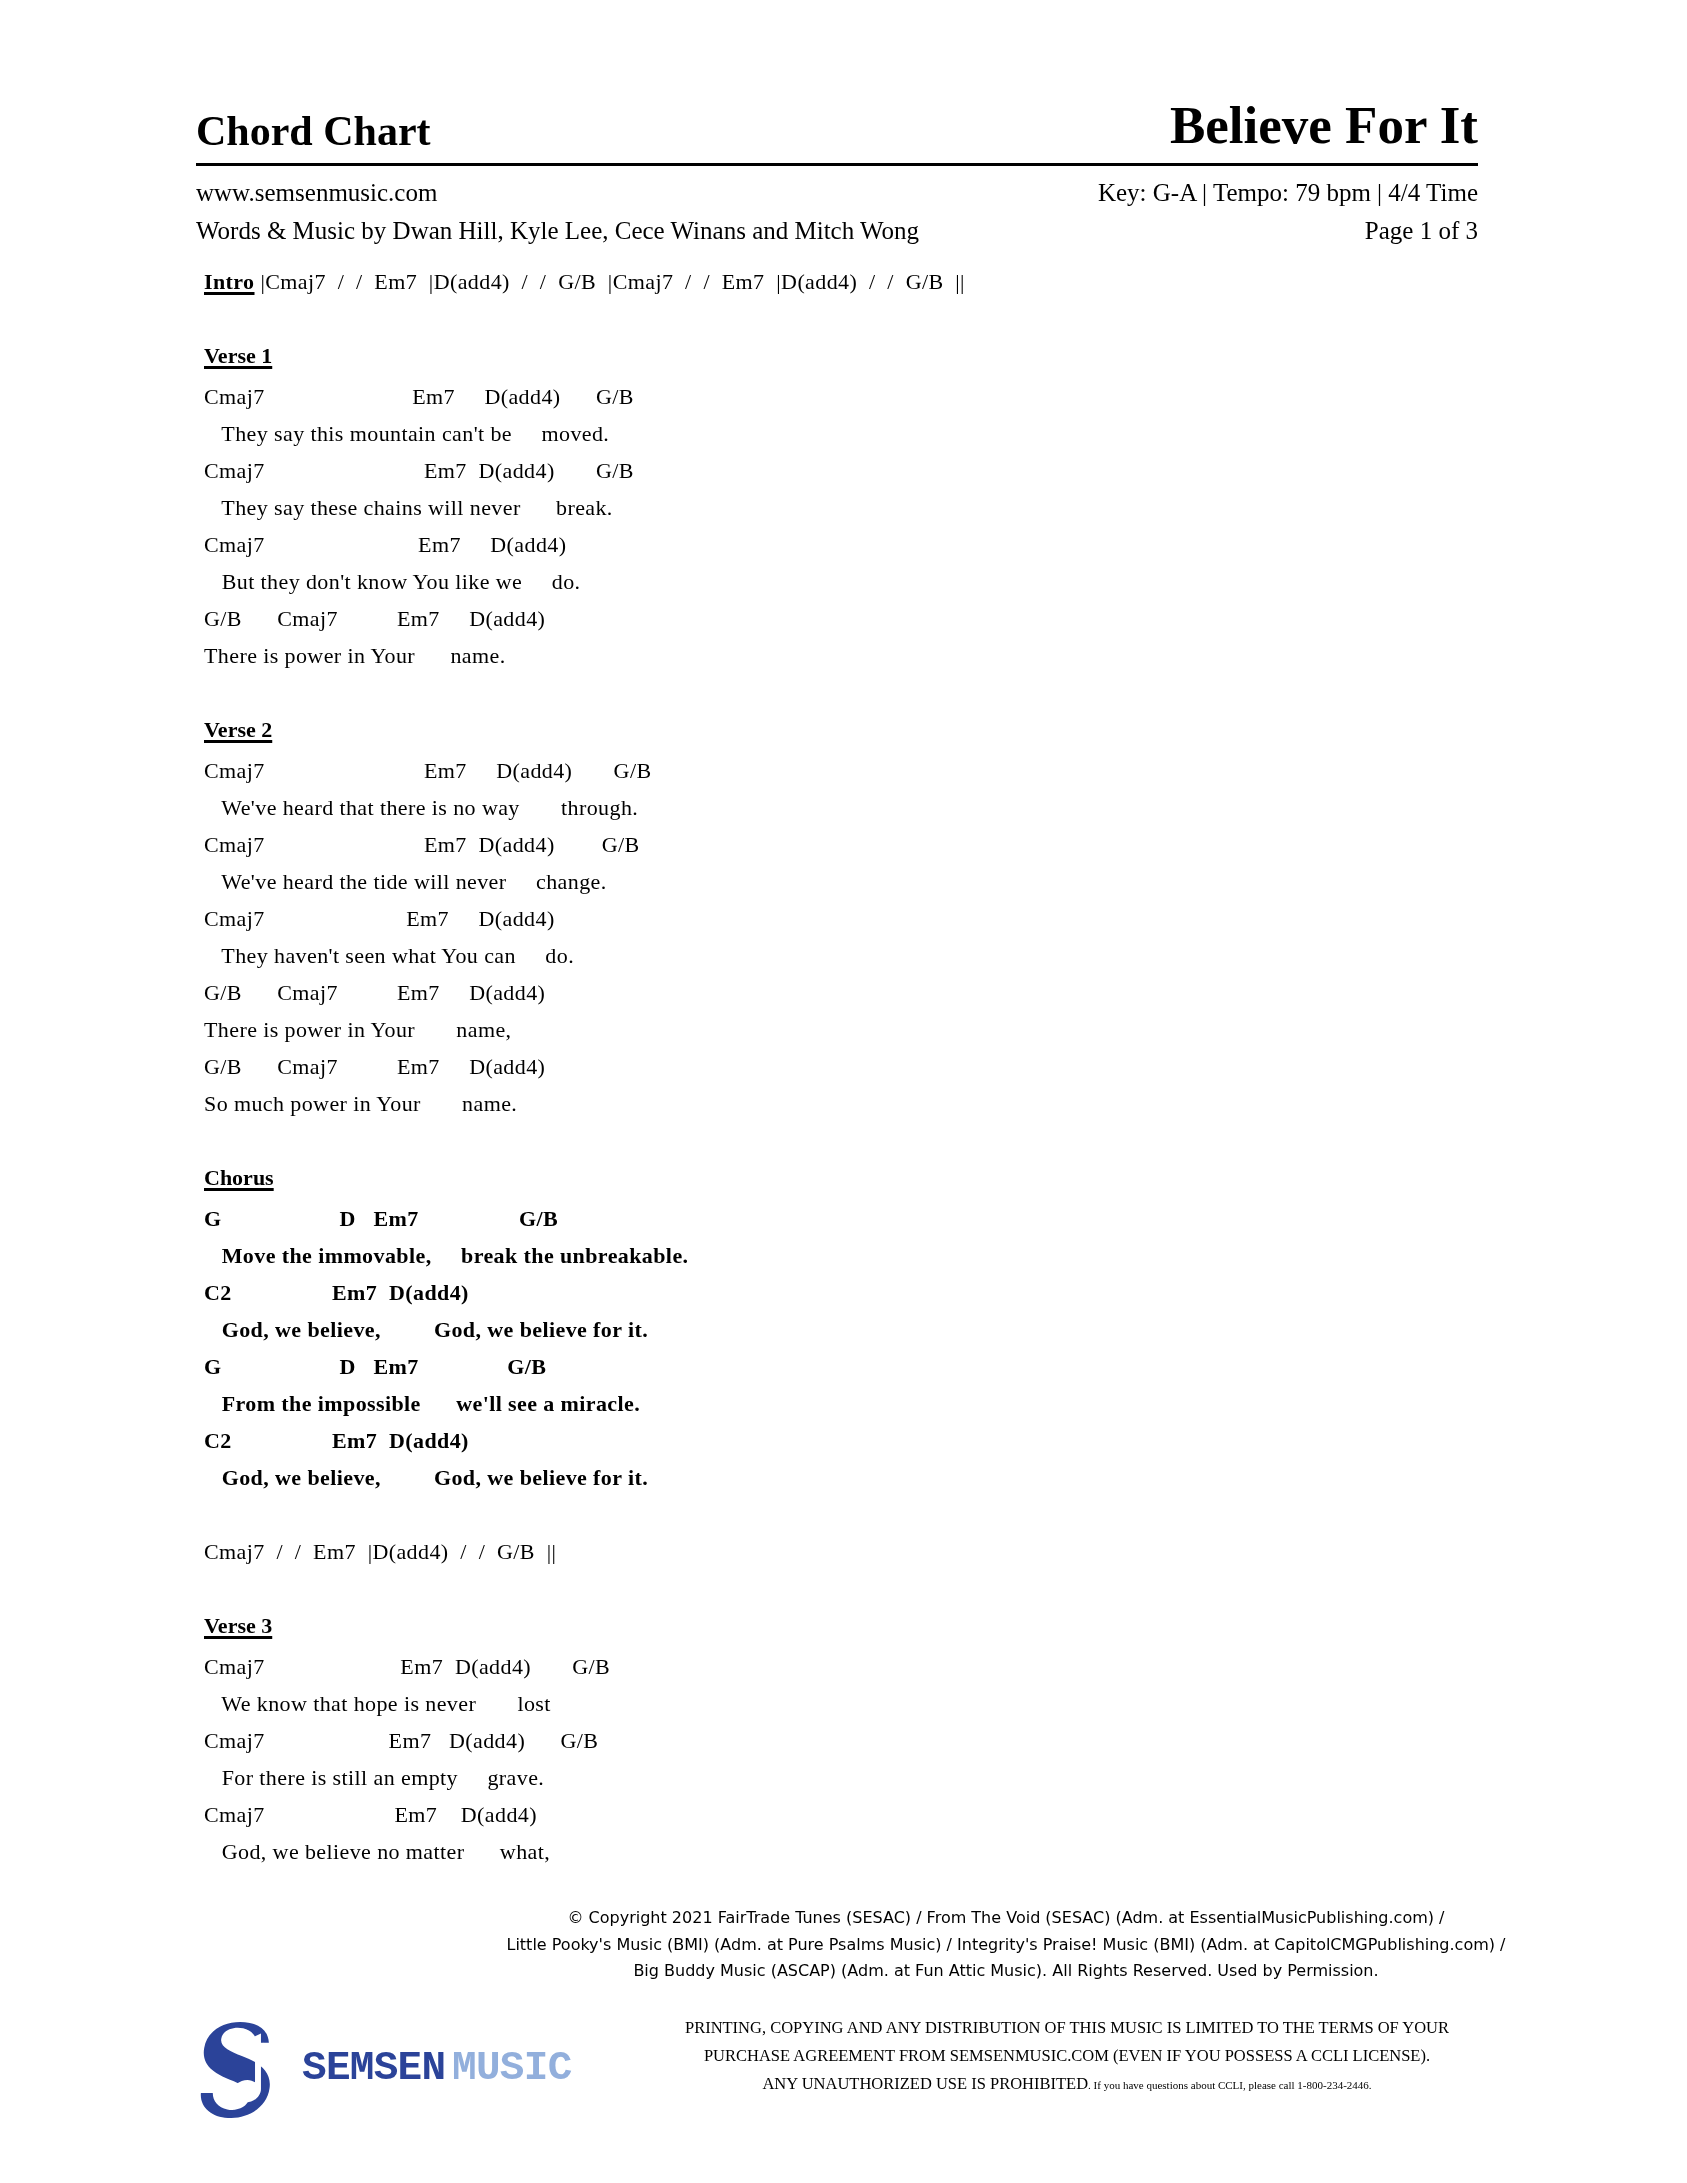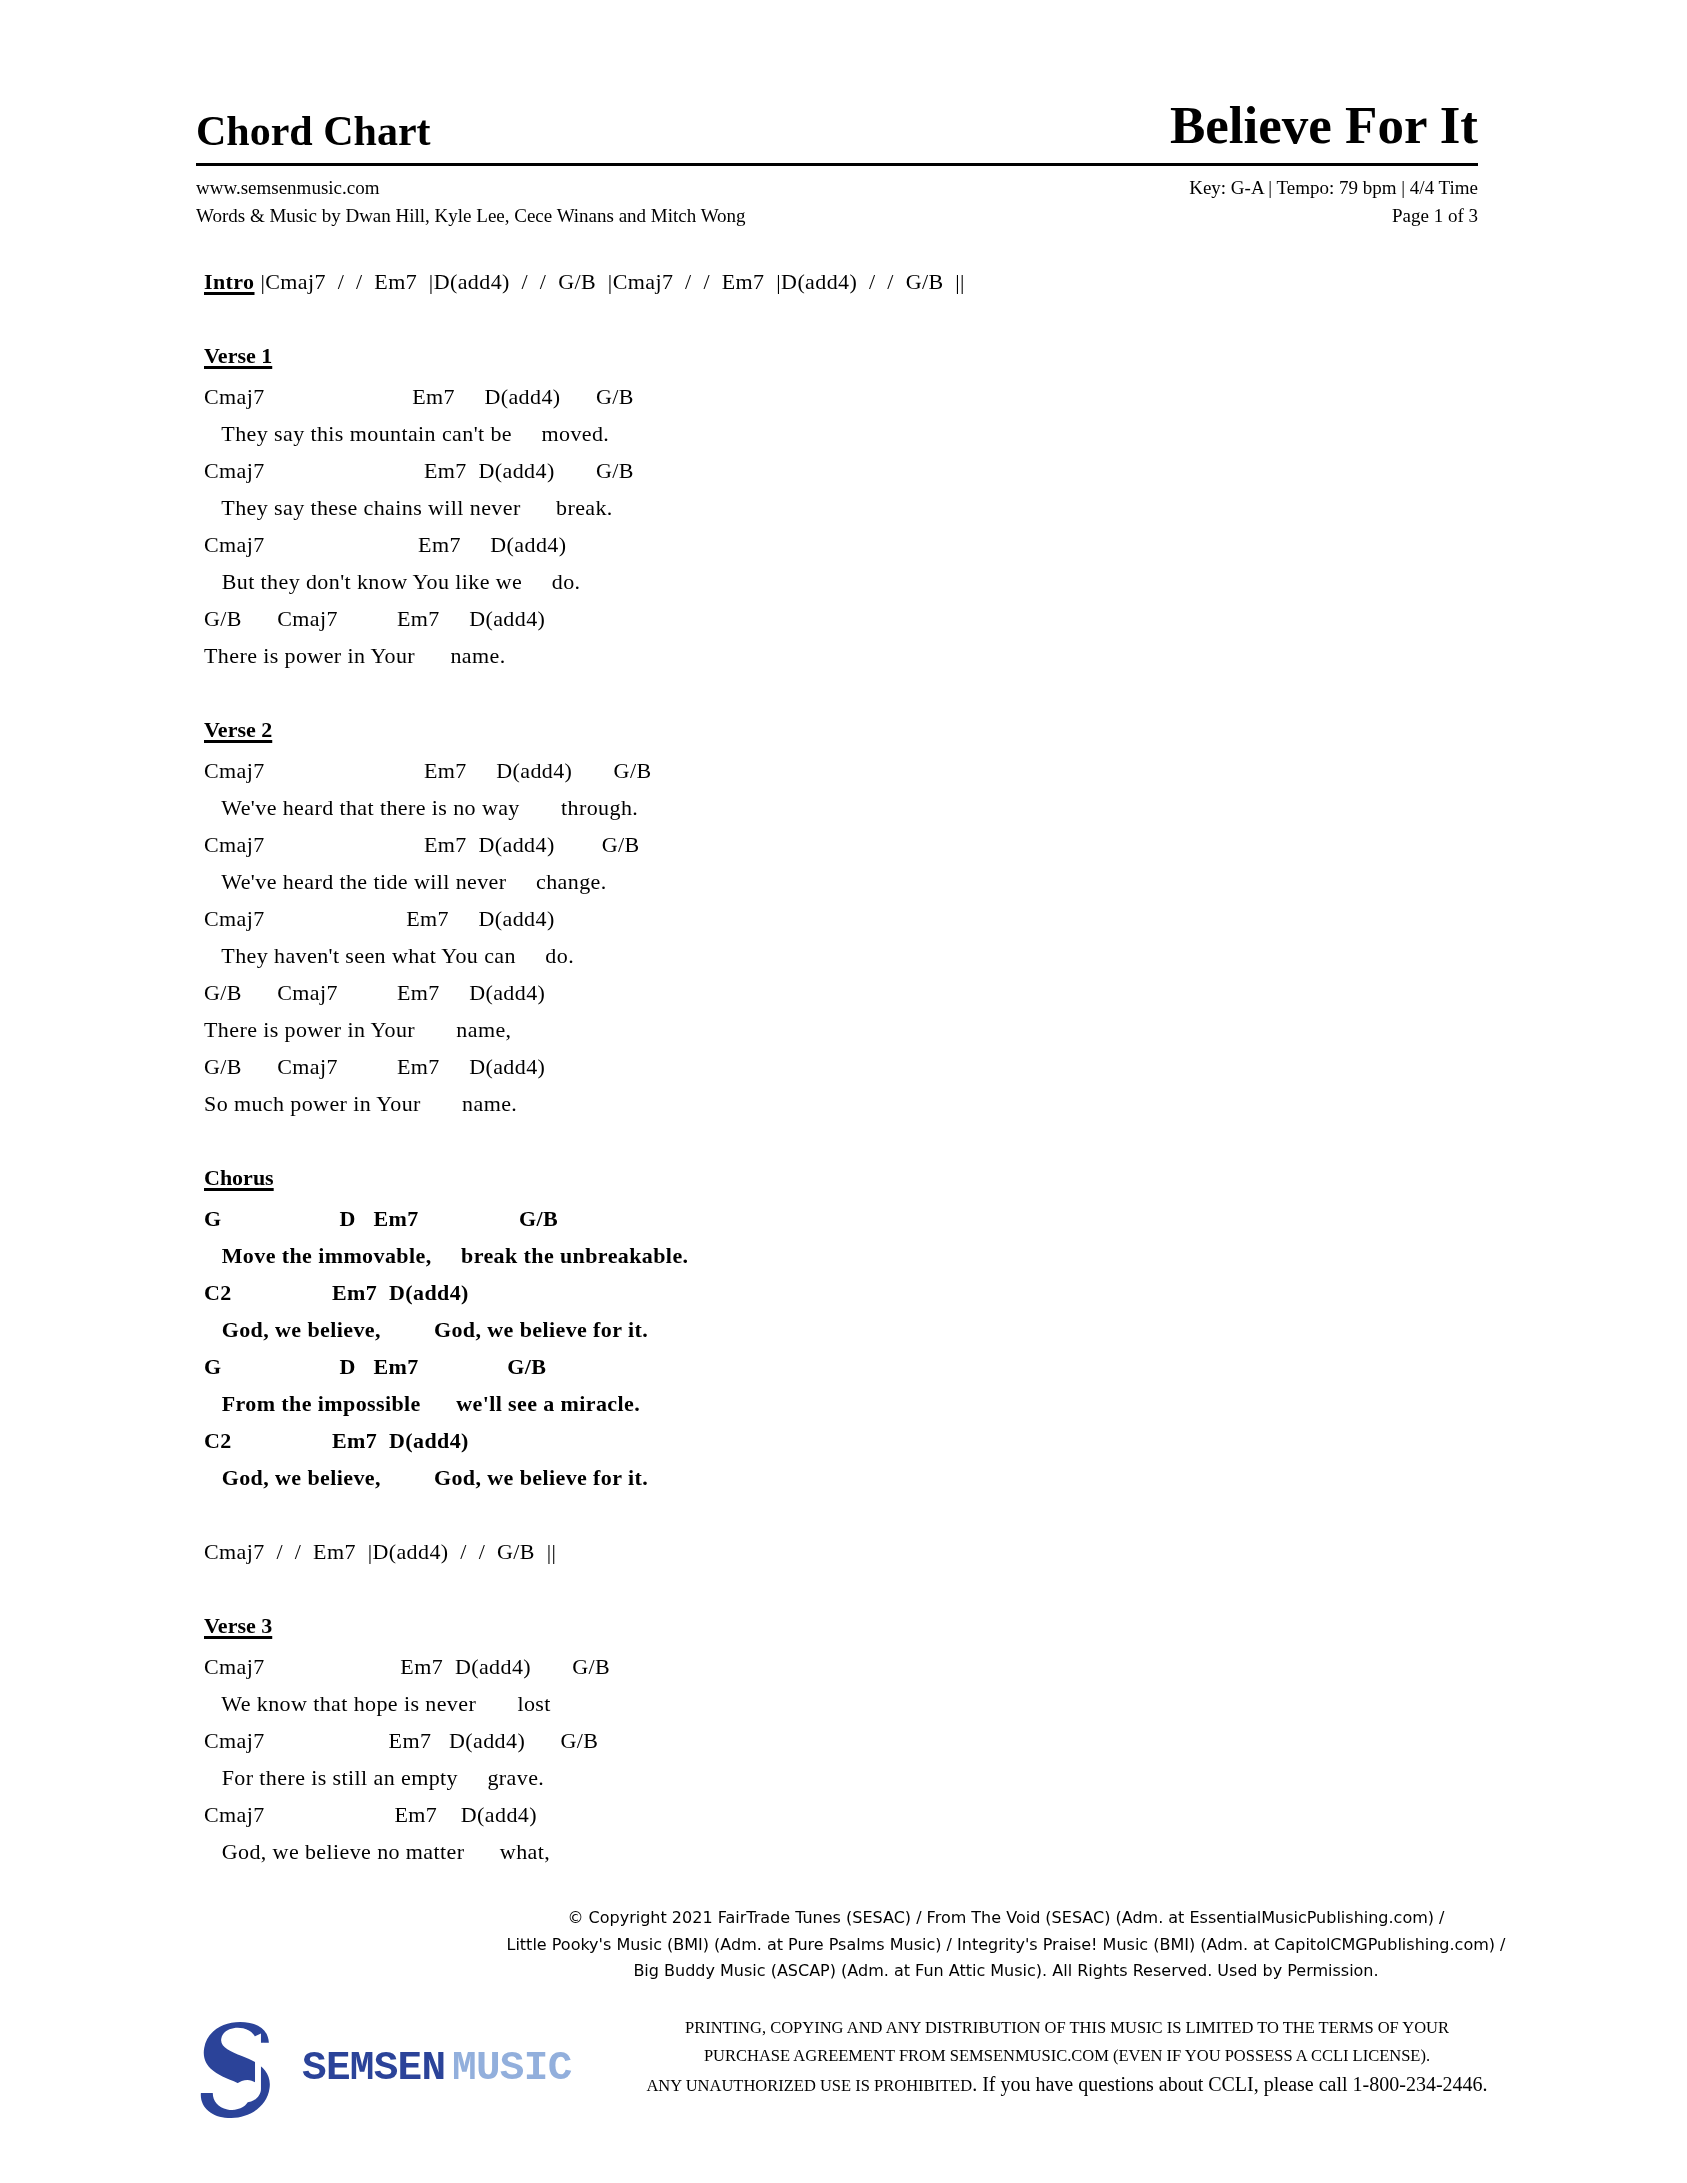--- a/index.html
+++ b/index.html
@@ -45,21 +45,21 @@
   }
   .header-rule {
     margin-top: 10.6px;
     border-top: 3.3px solid #000000;
     width: 100%;
   }
   .header-meta {
     margin-top: 8px;
     display: flex;
     justify-content: space-between;
-    font-size: 19px;
+    font-size: 25px;
     line-height: 1.52;
   }
   .meta-left, .meta-right { white-space: nowrap; }
   .meta-right { text-align: right; }
 
   
   .body {
     position: absolute;
     left: 204px;
     top: 263px;
@@ -143,21 +143,21 @@
     position: absolute;
     left: 645px;
     top: 6.6px;
     width: 844px;
     font-family: "Liberation Serif", "DejaVu Serif", serif;
     font-size: 16.5px;
     line-height: 28.4px;
     text-align: center;
   }
   .legal b { font-weight: normal; text-align: center; }
-  .legal .small { font-size: 20px; }
+  .legal .small { font-size: 11px; }
 </style>
 </head>
 <body>
 
 <div class="page">
 
   <div class="header">
     <div class="header-top">
       <div class="doc-type">Chord Chart</div>
       <div class="song-title">Believe For It</div>

